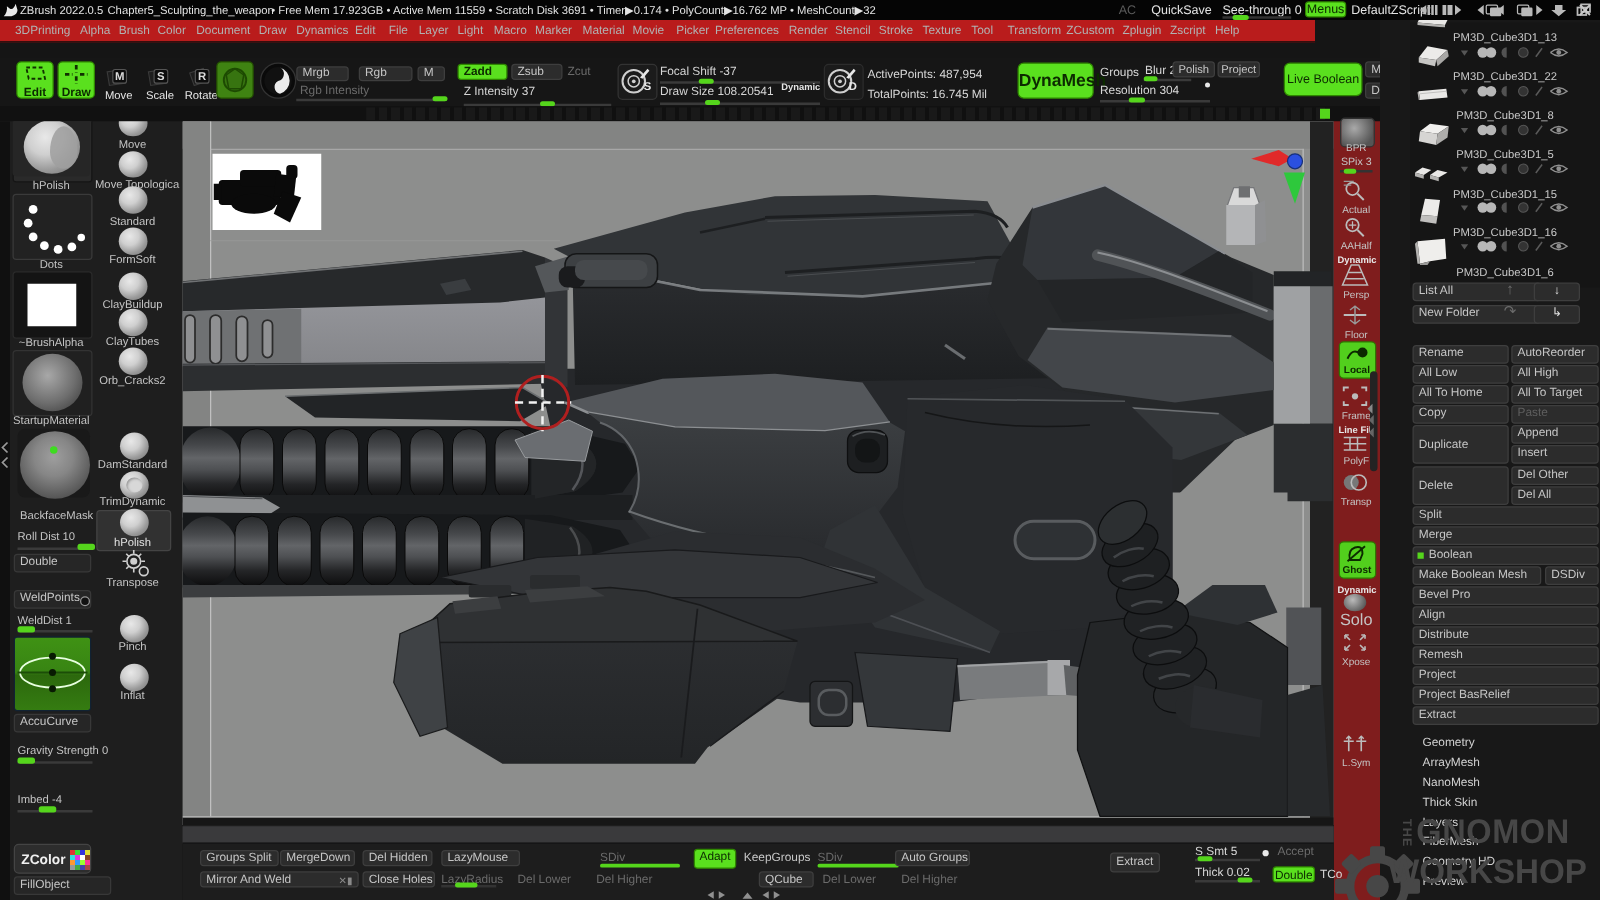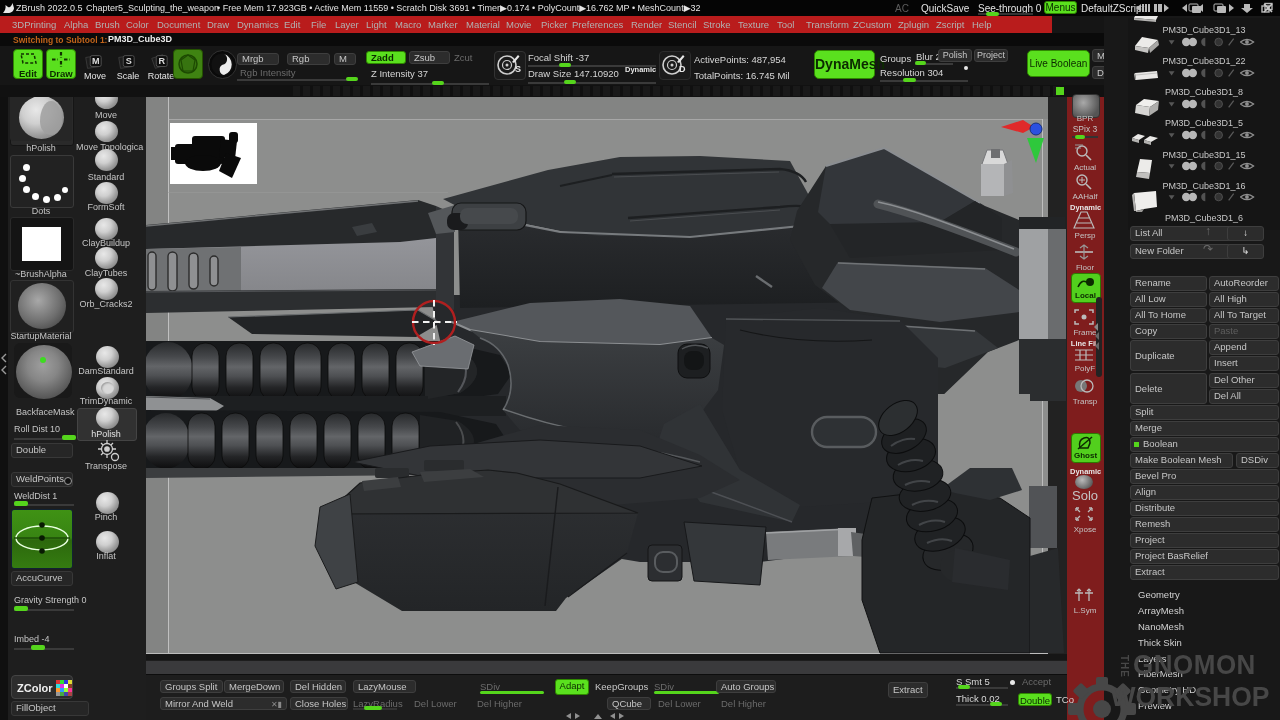--- a/index.html
+++ b/index.html
@@ -78,24 +78,20 @@
       <span class="m" style="left:668px">Stencil</span>
       <span class="m" style="left:703px">Stroke</span>
       <span class="m" style="left:738px">Texture</span>
       <span class="m" style="left:777px">Tool</span>
       <span class="m" style="left:806px">Transform</span>
       <span class="m" style="left:853px">ZCustom</span>
       <span class="m" style="left:898px">Zplugin</span>
       <span class="m" style="left:936px">Zscript</span>
       <span class="m" style="left:972px">Help</span>
 </div>
-<div class="ab" style="left:0;top:33px;width:1280px;height:13px;background:#0a0a0a;">
-  <span class="t" style="left:13px;top:2px;color:#c2641a;font-weight:bold;font-size:8.5px;">Switching to Subtool 1:</span>
-  <span class="t" style="left:108px;top:1px;color:#ededed;font-weight:bold;font-size:9px;">PM3D_Cube3D</span>
-</div>
 <div class="ab" style="left:0;top:46px;width:1280px;height:51px;background:#161616;">
 
   <div class="gbtn" style="left:13px;top:3px;width:30px;height:30px;border-radius:4px;">
     <svg width="22" height="15" viewBox="0 0 22 15" style="margin-top:2px">
           <path d="M4 2 h13 l2 9 h-13 Z" fill="none" stroke="#103000" stroke-width="1.5" stroke-dasharray="3 2"></path>
         </svg>
     <div style="font-size:9.5px;line-height:8px;font-weight:bold;">Edit</div>
   </div>
   <div class="gbtn" style="left:46px;top:3px;width:30px;height:30px;border-radius:4px;">
     <svg width="20" height="15" viewBox="0 0 20 15" style="margin-top:2px">
@@ -161,21 +157,21 @@
           <circle cx="12" cy="13" r="9" fill="none" stroke="#cfcfcf" stroke-width="1.6"></circle>
           <circle cx="12" cy="13" r="4.5" fill="none" stroke="#cfcfcf" stroke-width="1.2"></circle>
           <circle cx="12" cy="13" r="1.5" fill="#cfcfcf"></circle>
           <path d="M17 10 L23 3 L24.5 4.5 L19 11 Z" fill="#e8e8e8"></path>
           <text x="20" y="20" fill="#e8e8e8" font-size="9" font-weight="bold" font-family="Liberation Sans">S</text>
         </svg>
   </div>
   <span class="t" style="left:528px;top:6px;color:#d5d5d5;">Focal Shift -37</span>
   <div class="ab" style="left:528px;top:19px;width:128px;height:2px;background:#3a3a3a;"></div>
   <div class="knob" style="left:559px;top:17px;width:12px;height:4px;"></div>
-  <span class="t" style="left:528px;top:22px;color:#d5d5d5;">Draw Size 147.10920</span>
+  <span class="t" style="left:528px;top:22px;color:#d5d5d5;">Draw Size 108.20541</span>
   <div class="ab" style="left:528px;top:36px;width:128px;height:2px;background:#3a3a3a;"></div>
   <div class="knob" style="left:564px;top:34px;width:12px;height:4px;"></div>
   <span class="t" style="left:625px;top:18px;color:#e6e6e6;font-size:7.5px;font-weight:bold;">Dynamic</span>
 
   <div class="ab" style="left:659px;top:5px;width:30px;height:27px;border:1px solid #2c2c2c;border-radius:4px;background:#1b1b1b;">
     <svg width="28" height="25" viewBox="0 0 28 25">
           <circle cx="12" cy="13" r="9" fill="none" stroke="#cfcfcf" stroke-width="1.6"></circle>
           <circle cx="12" cy="13" r="4.5" fill="none" stroke="#cfcfcf" stroke-width="1.2"></circle>
           <circle cx="12" cy="13" r="1.5" fill="#cfcfcf"></circle>
           <path d="M17 10 L23 3 L24.5 4.5 L19 11 Z" fill="#e8e8e8"></path>

